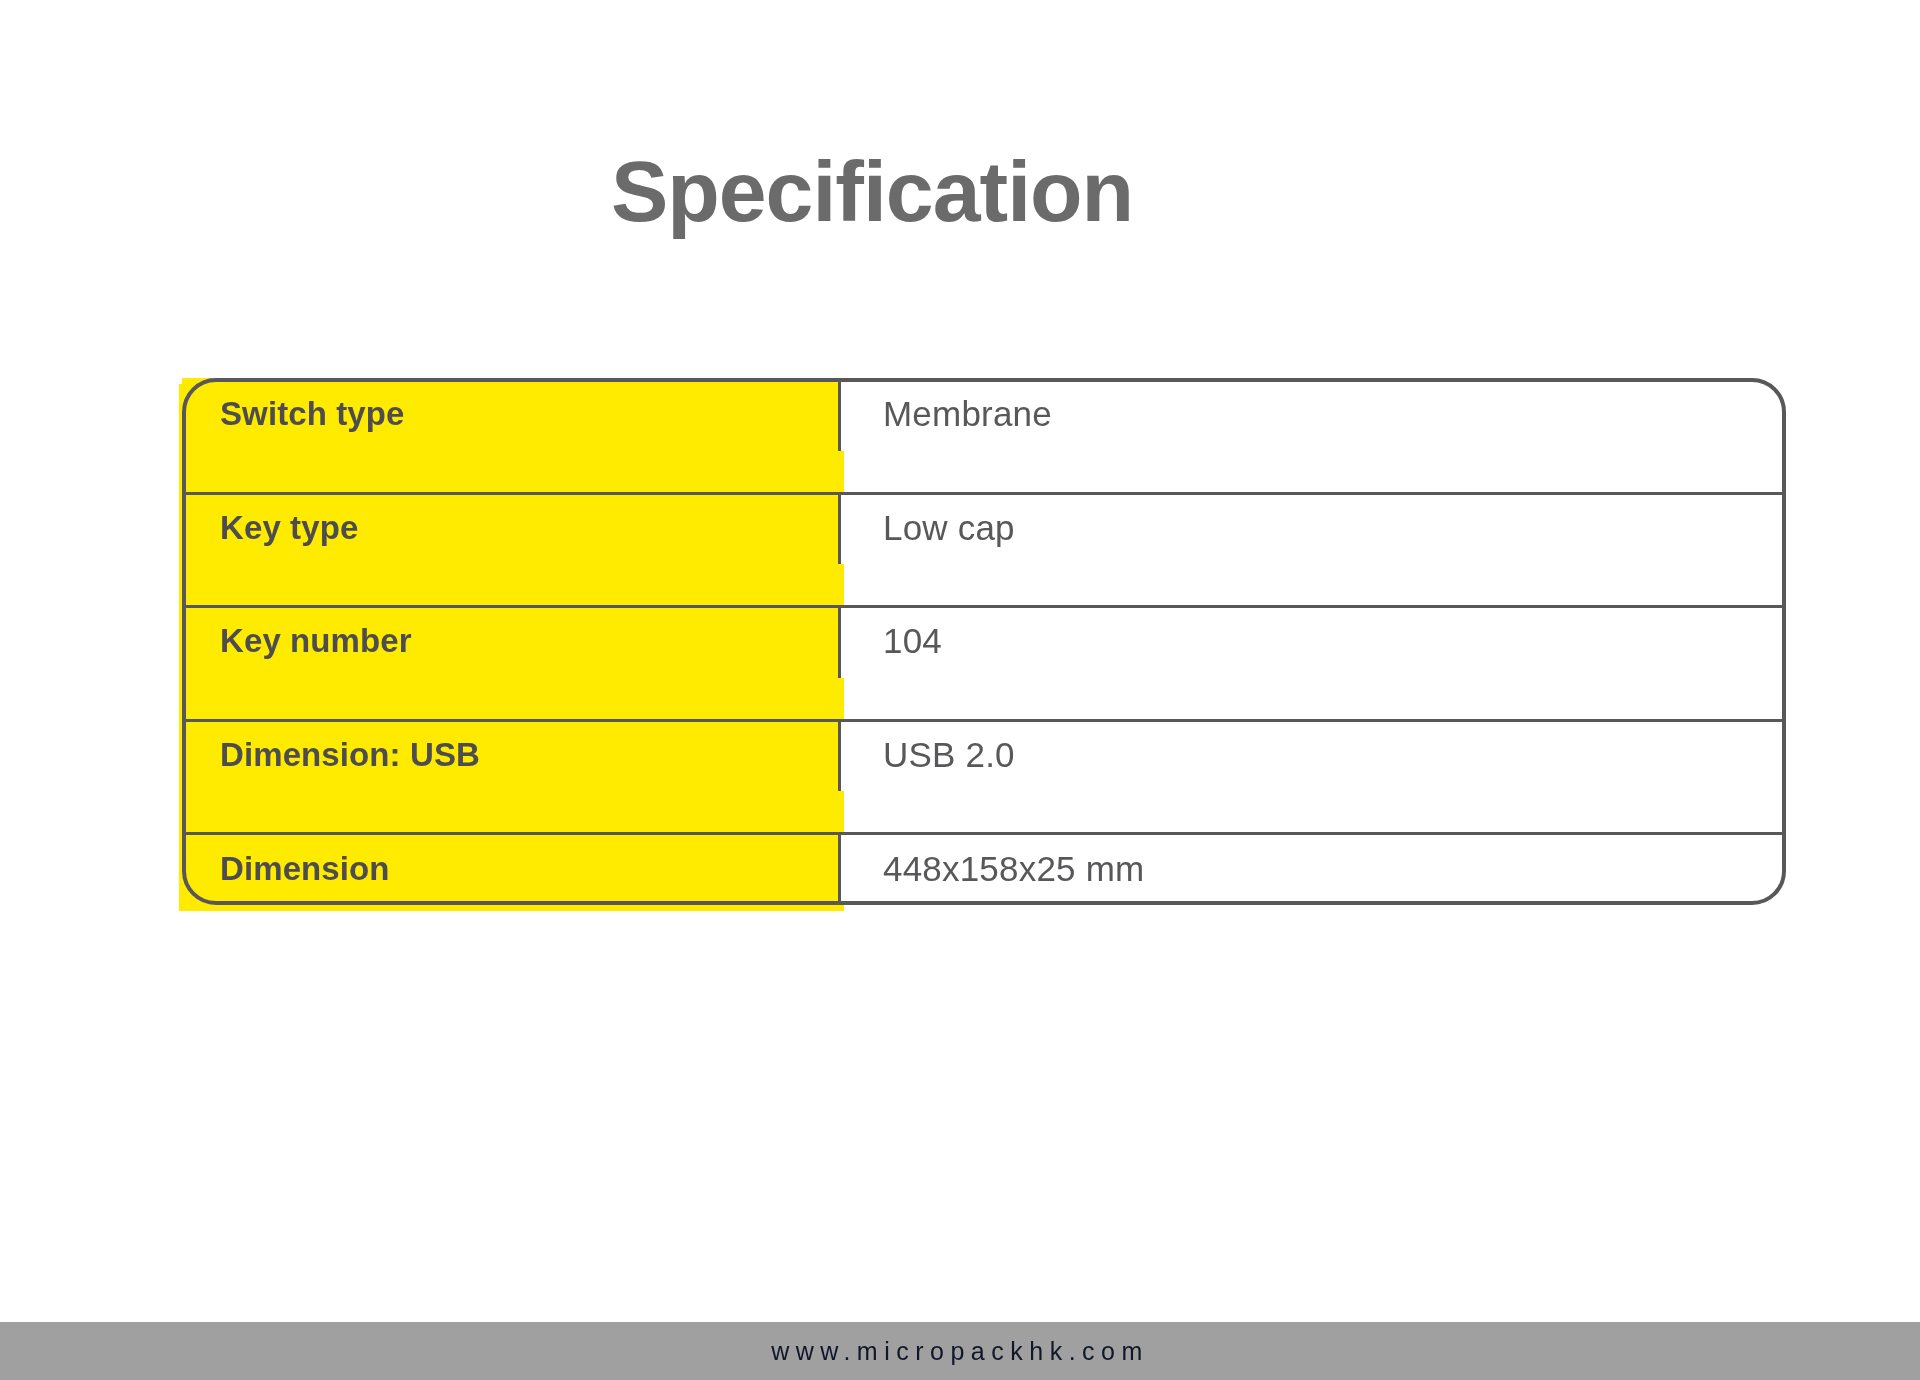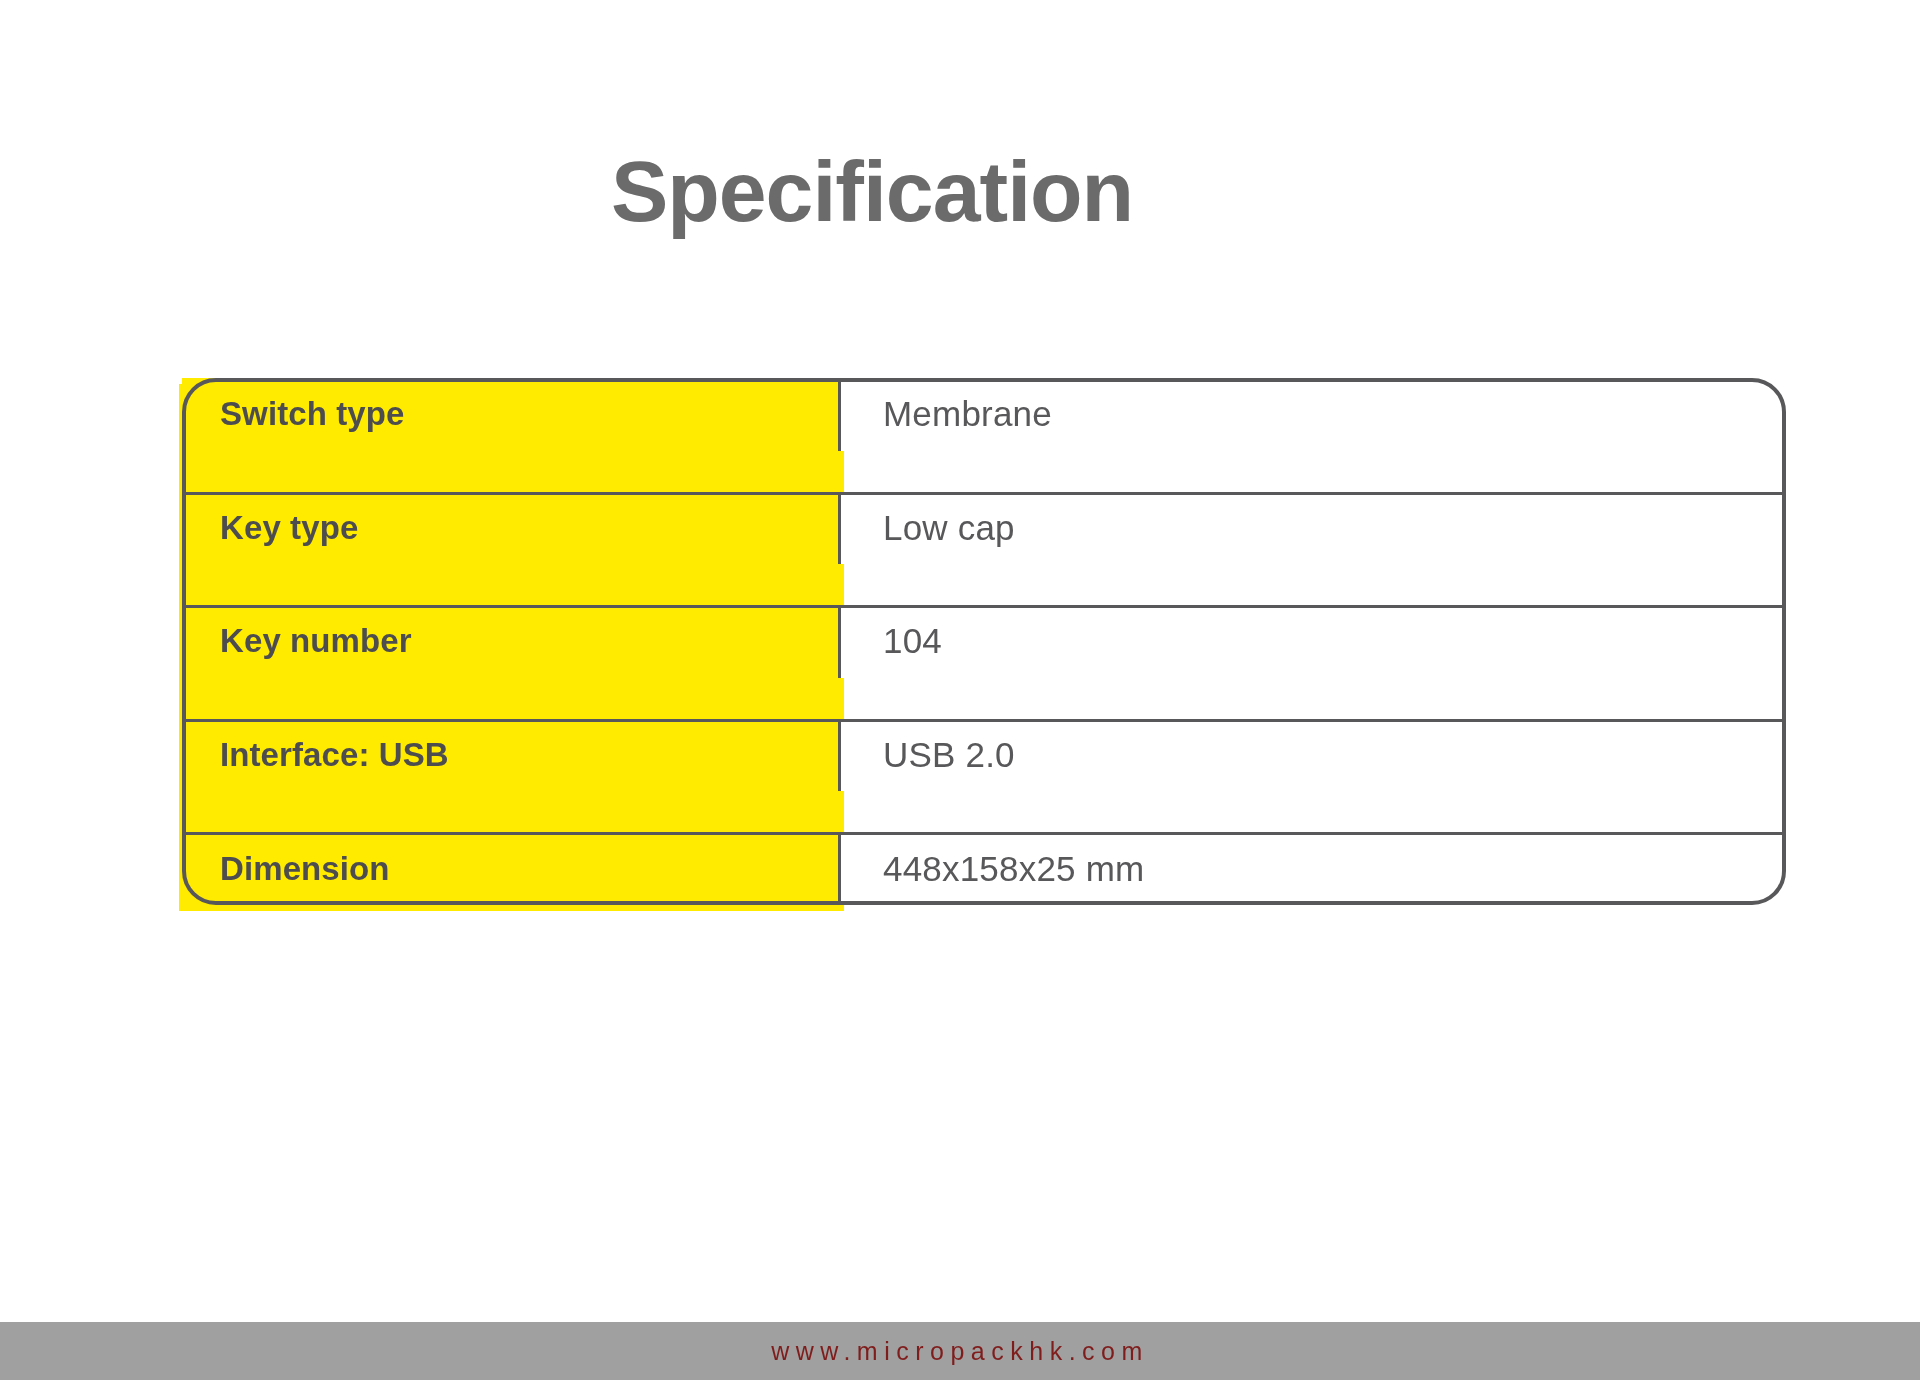--- a/index.html
+++ b/index.html
@@ -172,21 +172,21 @@
     left: 0;
     bottom: 0;
     width: 1920px;
     height: 58px;
     background: #a0a0a0;
     display: flex;
     align-items: center;
     justify-content: center;
   }
   #footer-url {
-    color: #7f1d1d;
+    color: #0f172a;
     font-size: 25px;
     letter-spacing: 6.5px;
     font-weight: normal;
     white-space: nowrap;
   }
 </style>
 </head>
 <body>
 
 <h1 id="page-title">Specification</h1>
@@ -219,21 +219,21 @@
       <div class="cell-label">
         <span class="txt">Key number</span>
       </div>
       <div class="cell-value">
         <span class="txt">104</span>
       </div>
     </div>
 
     <div class="spec-row">
       <div class="cell-label">
-        <span class="txt">Interface: USB</span>
+        <span class="txt">Dimension: USB</span>
       </div>
       <div class="cell-value">
         <span class="txt">USB 2.0</span>
       </div>
     </div>
 
 
     <div class="spec-row">
       <div class="cell-label">
         <span class="txt">Dimension</span>

